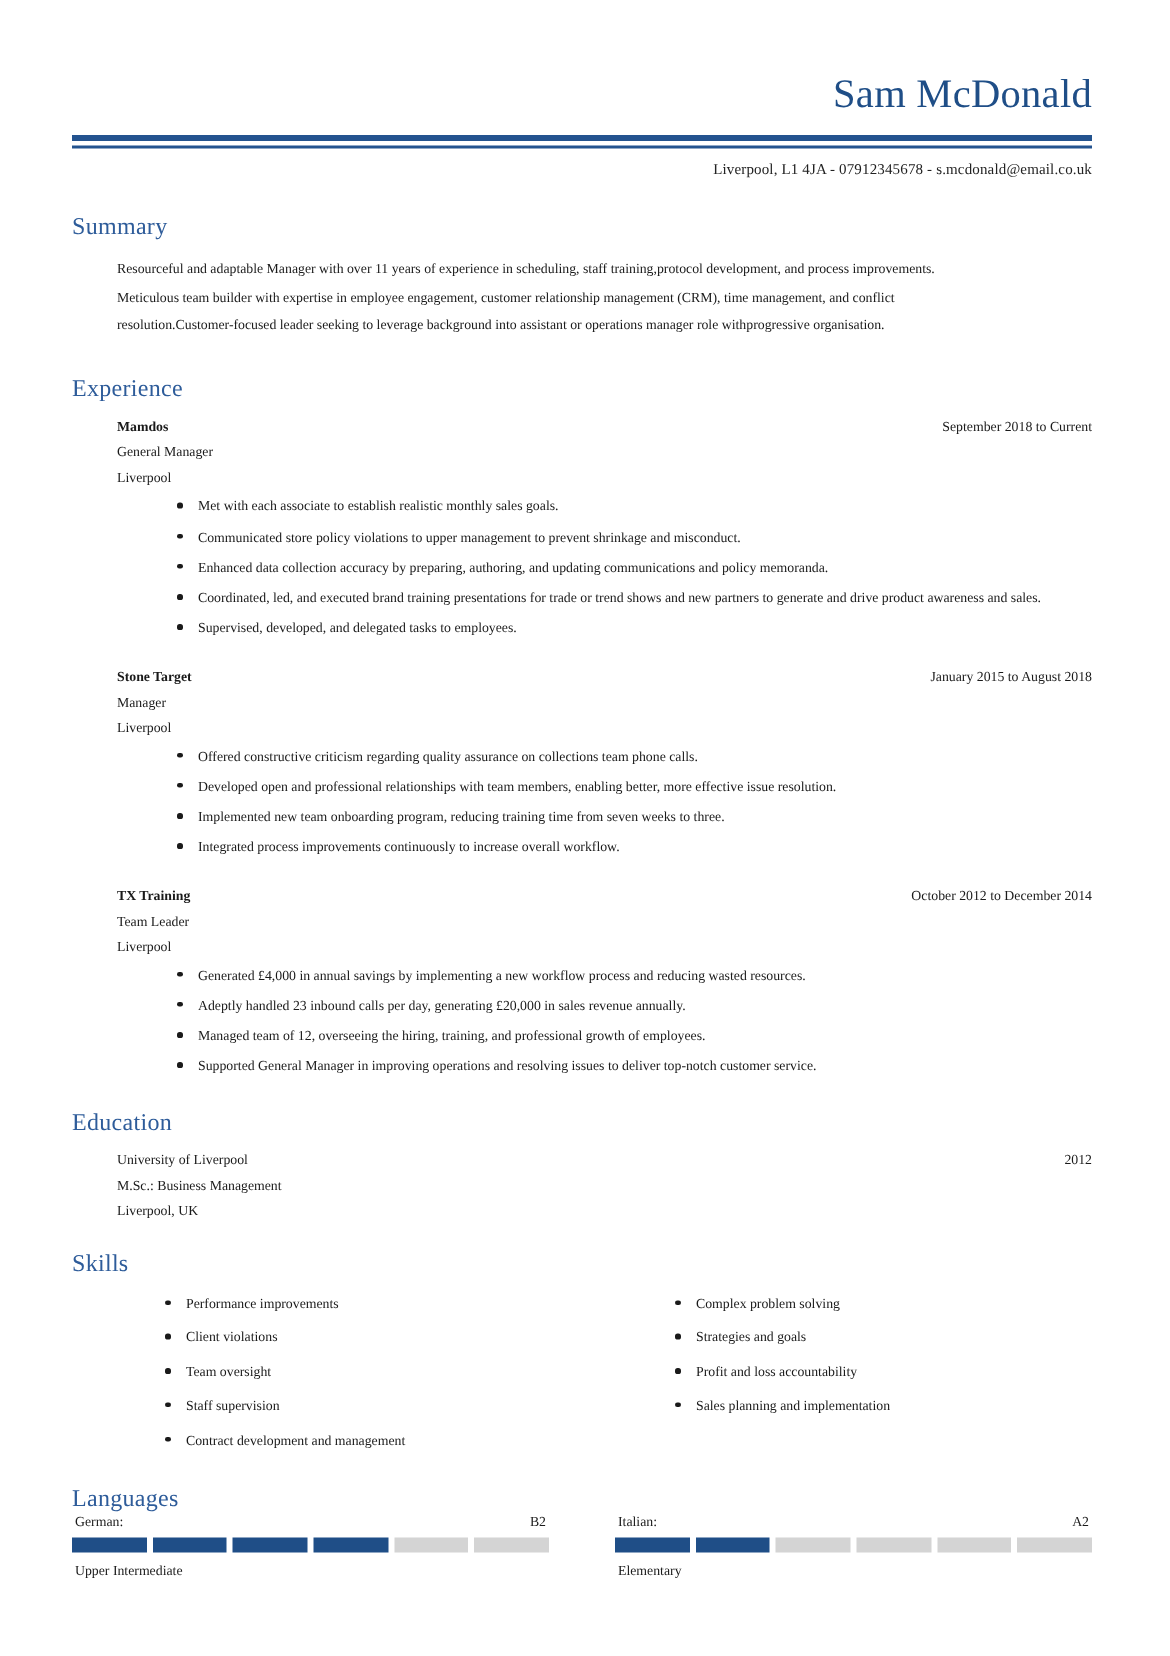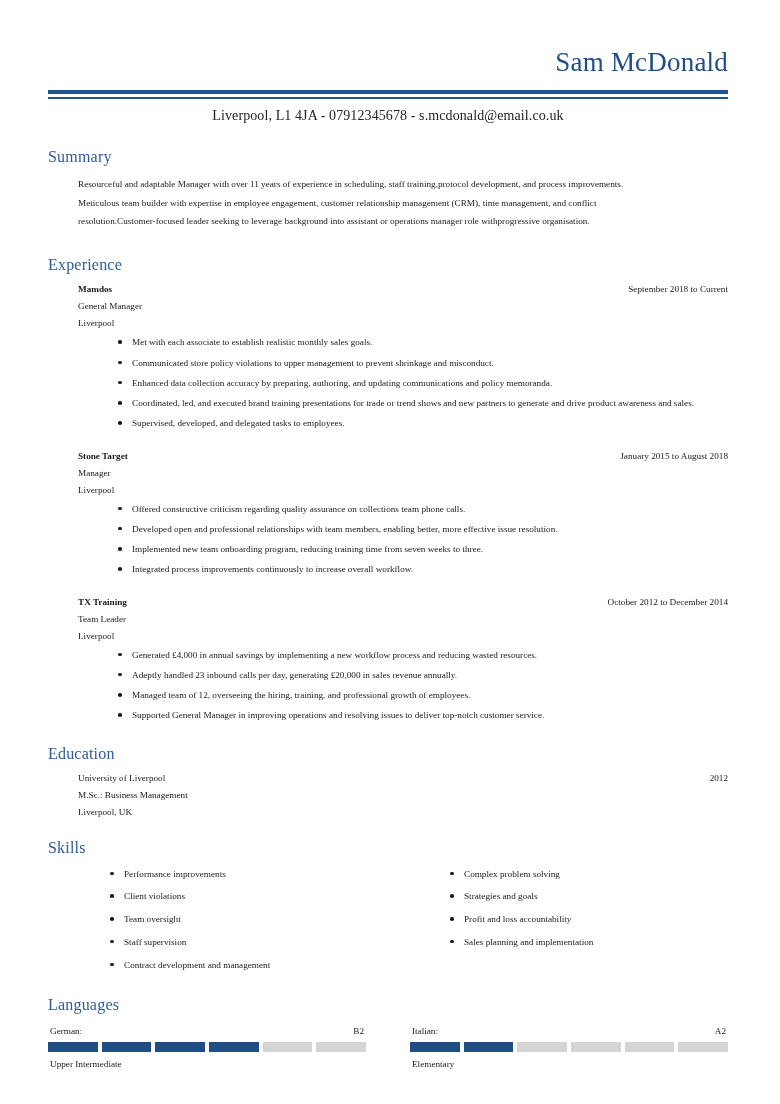--- a/index.html
+++ b/index.html
@@ -39,22 +39,22 @@
   }
   .rule-gap {
     height: 3px;
     background: #ffffff;
   }
   .rule-thin {
     height: 2px;
     background: #23538f;
   }
   .contact {
-    text-align: center;
-    font-size: 14px;
+    text-align: right;
+    font-size: 10px;
     color: #222222;
     margin-top: 9px;
     letter-spacing: 0.1px;
   }
 
   
   .section {
     padding: 0 52px 0 48px;
   }
   .section-title {
@@ -165,21 +165,21 @@
     top: 4px;
     width: 3.5px;
     height: 3.5px;
     border-radius: 50%;
     background: #1a1a1a;
   }
 
   
   .lang-cols {
     display: flex;
-    margin-top: 12px;
+    margin-top: 0;
     gap: 44px;
   }
   .lang-col { width: 50%; }
   .lang-head {
     display: flex;
     justify-content: space-between;
     align-items: baseline;
     font-size: 9.2px;
     padding: 0 2px;
   }

